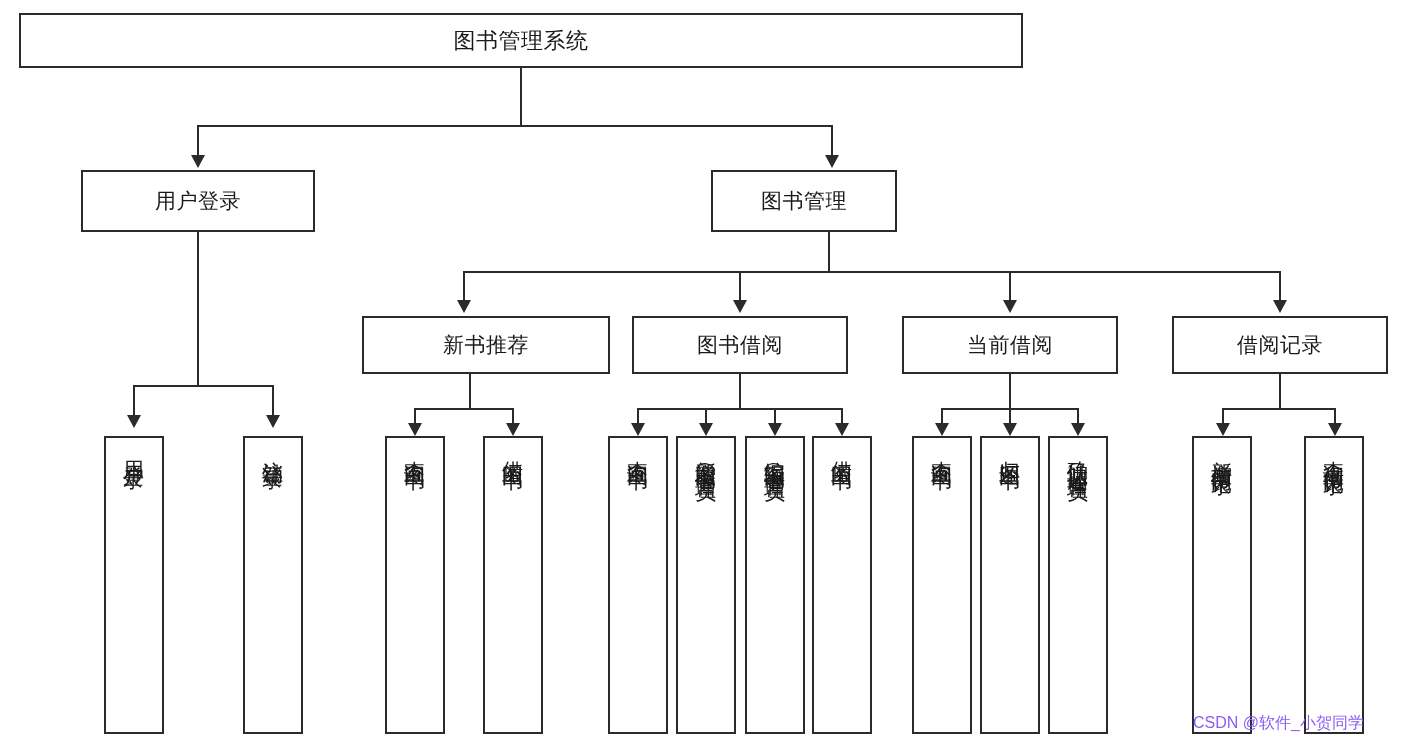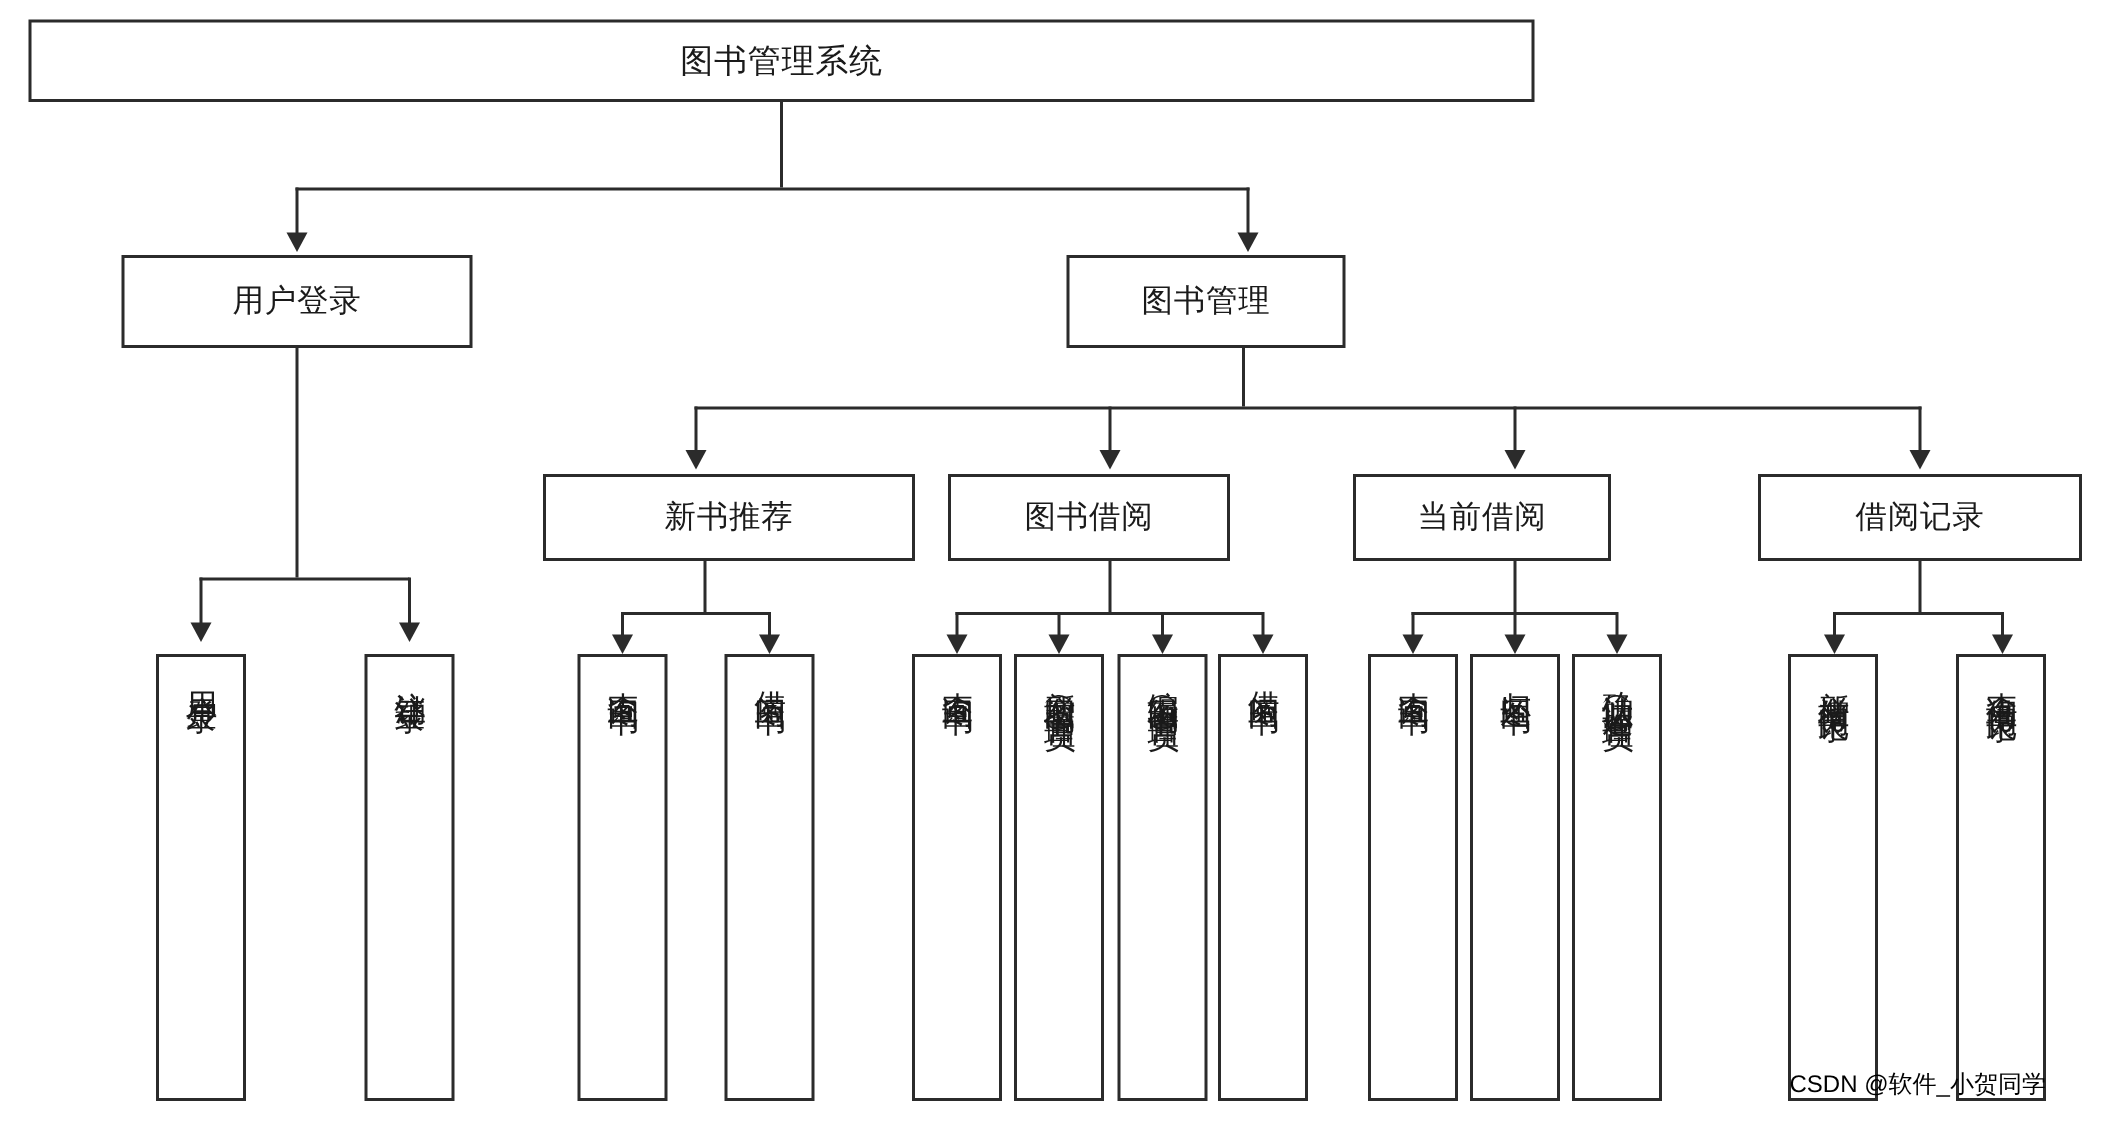--- a/index.html
+++ b/index.html
@@ -70,21 +70,21 @@
     border-right: 7px solid transparent;
     border-top: 13px solid #2b2b2b;
     z-index: 2;
   }
   
   #watermark {
     position: absolute;
     left: 1193px;
     top: 713px;
     font-size: 16px;
-    color: #000000;
+    color: #8b5cf6;
     white-space: nowrap;
     z-index: 5;
     font-family: "Liberation Sans", "DejaVu Sans", sans-serif;
   }
 </style>
 </head>
 <body>
 
 <div id="canvas">
 
@@ -122,24 +122,24 @@
   <div class="ln v" style="left:739px; top:271px; height:30px;"></div>
   <div class="arw" style="left:733px; top:300px;"></div>
   <div class="ln v" style="left:1009px; top:271px; height:30px;"></div>
   <div class="arw" style="left:1003px; top:300px;"></div>
   <div class="ln v" style="left:1279px; top:271px; height:30px;"></div>
   <div class="arw" style="left:1273px; top:300px;"></div>
 
   <div class="box h" id="node-new-book-rec" style="left:362px; top:316px; width:248px; height:58px;">
     <span class="lbl">新书推荐</span>
   </div>
-  <div class="box h" id="node-book-borrow" style="left:632px; top:316px; width:188px; height:58px;">
+  <div class="box h" id="node-book-borrow" style="left:632px; top:316px; width:216px; height:58px;">
     <span class="lbl">图书借阅</span>
   </div>
-  <div class="box h" id="node-current-borrow" style="left:902px; top:316px; width:172px; height:58px;">
+  <div class="box h" id="node-current-borrow" style="left:902px; top:316px; width:216px; height:58px;">
     <span class="lbl">当前借阅</span>
   </div>
   <div class="box h" id="node-borrow-record" style="left:1172px; top:316px; width:216px; height:58px;">
     <span class="lbl">借阅记录</span>
   </div>
 
   <div class="ln v" style="left:469px; top:374px; height:34px;"></div>
   <div class="ln h" style="left:414px; top:408px; width:100px;"></div>
   <div class="ln v" style="left:414px; top:408px; height:16px;"></div>
   <div class="arw" style="left:408px; top:423px;"></div>

